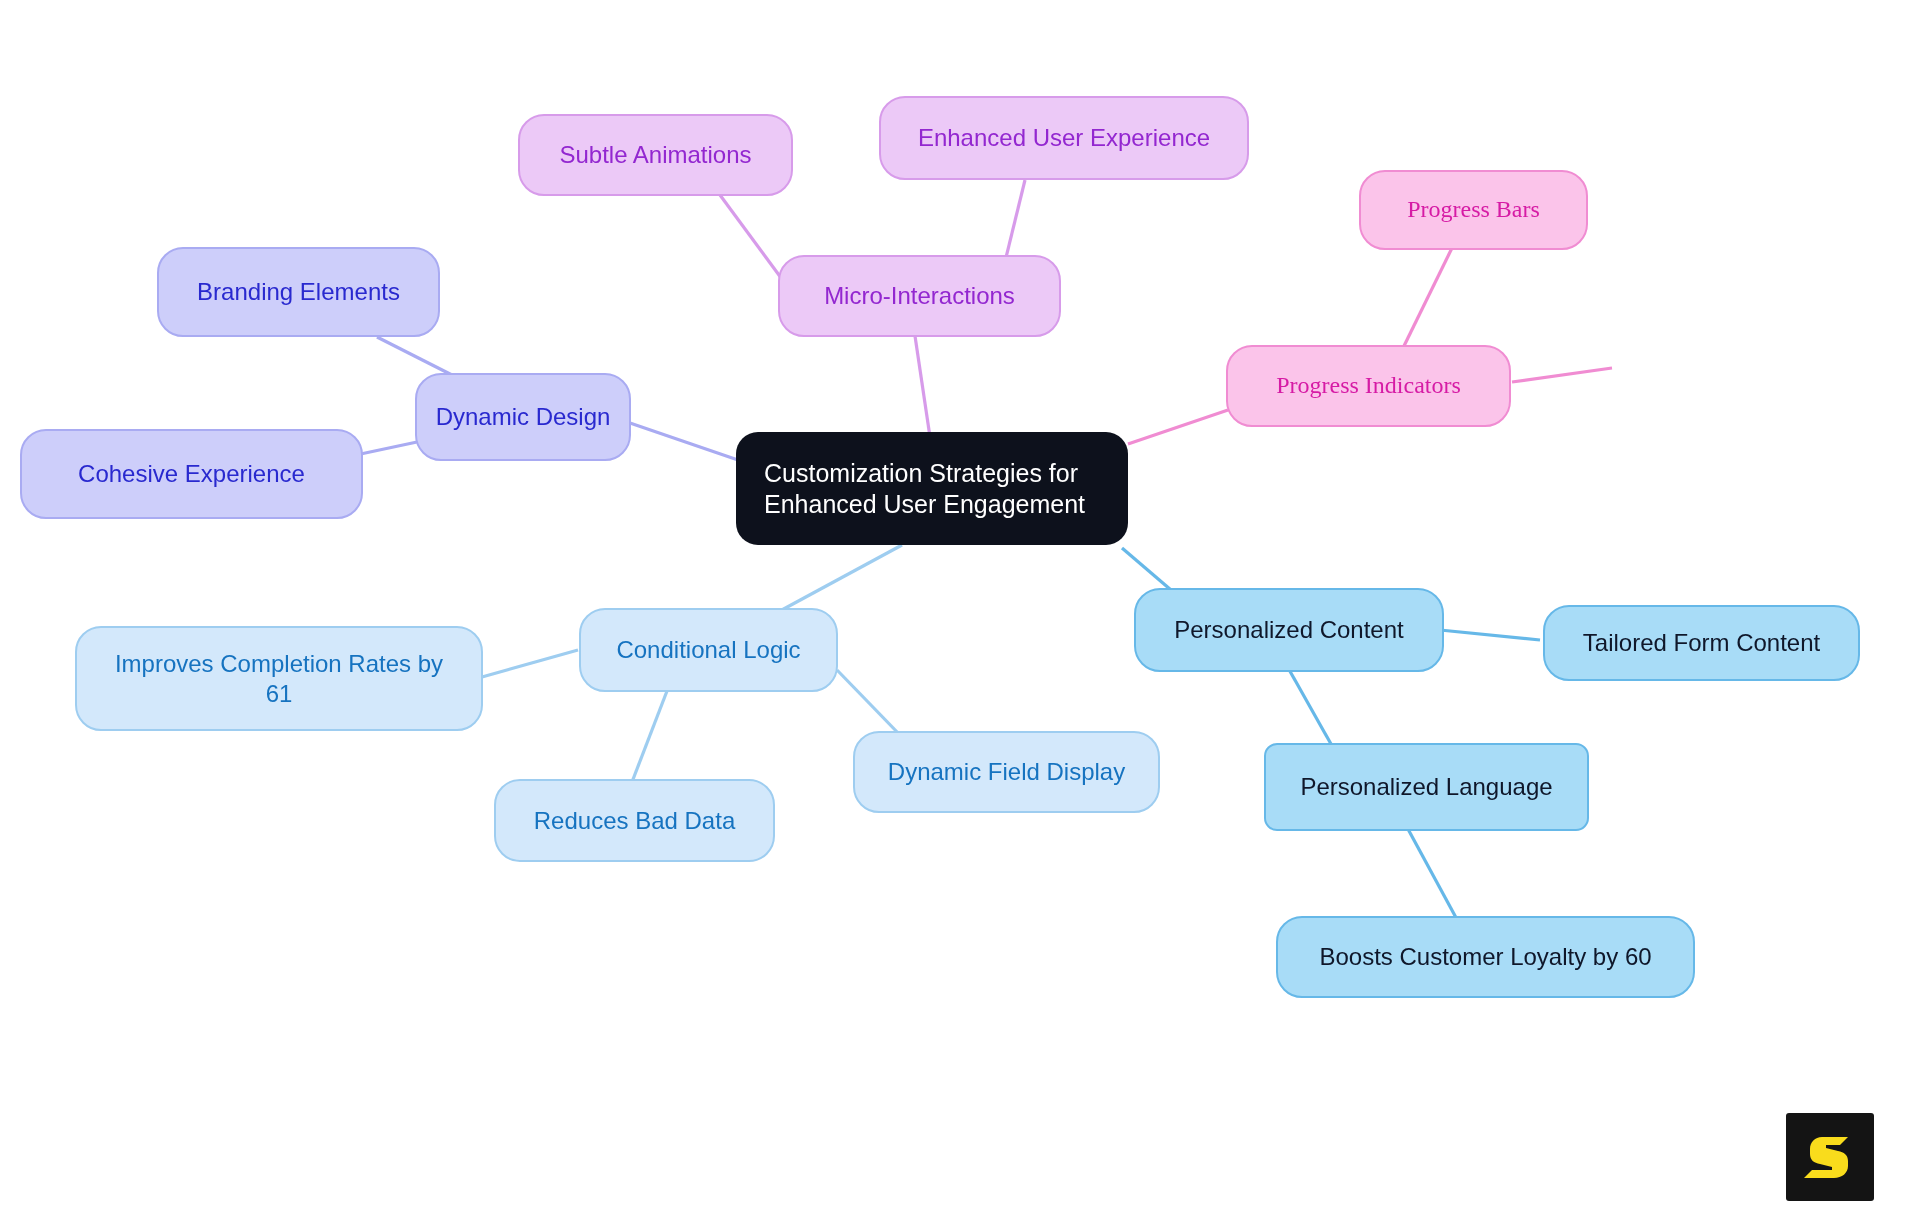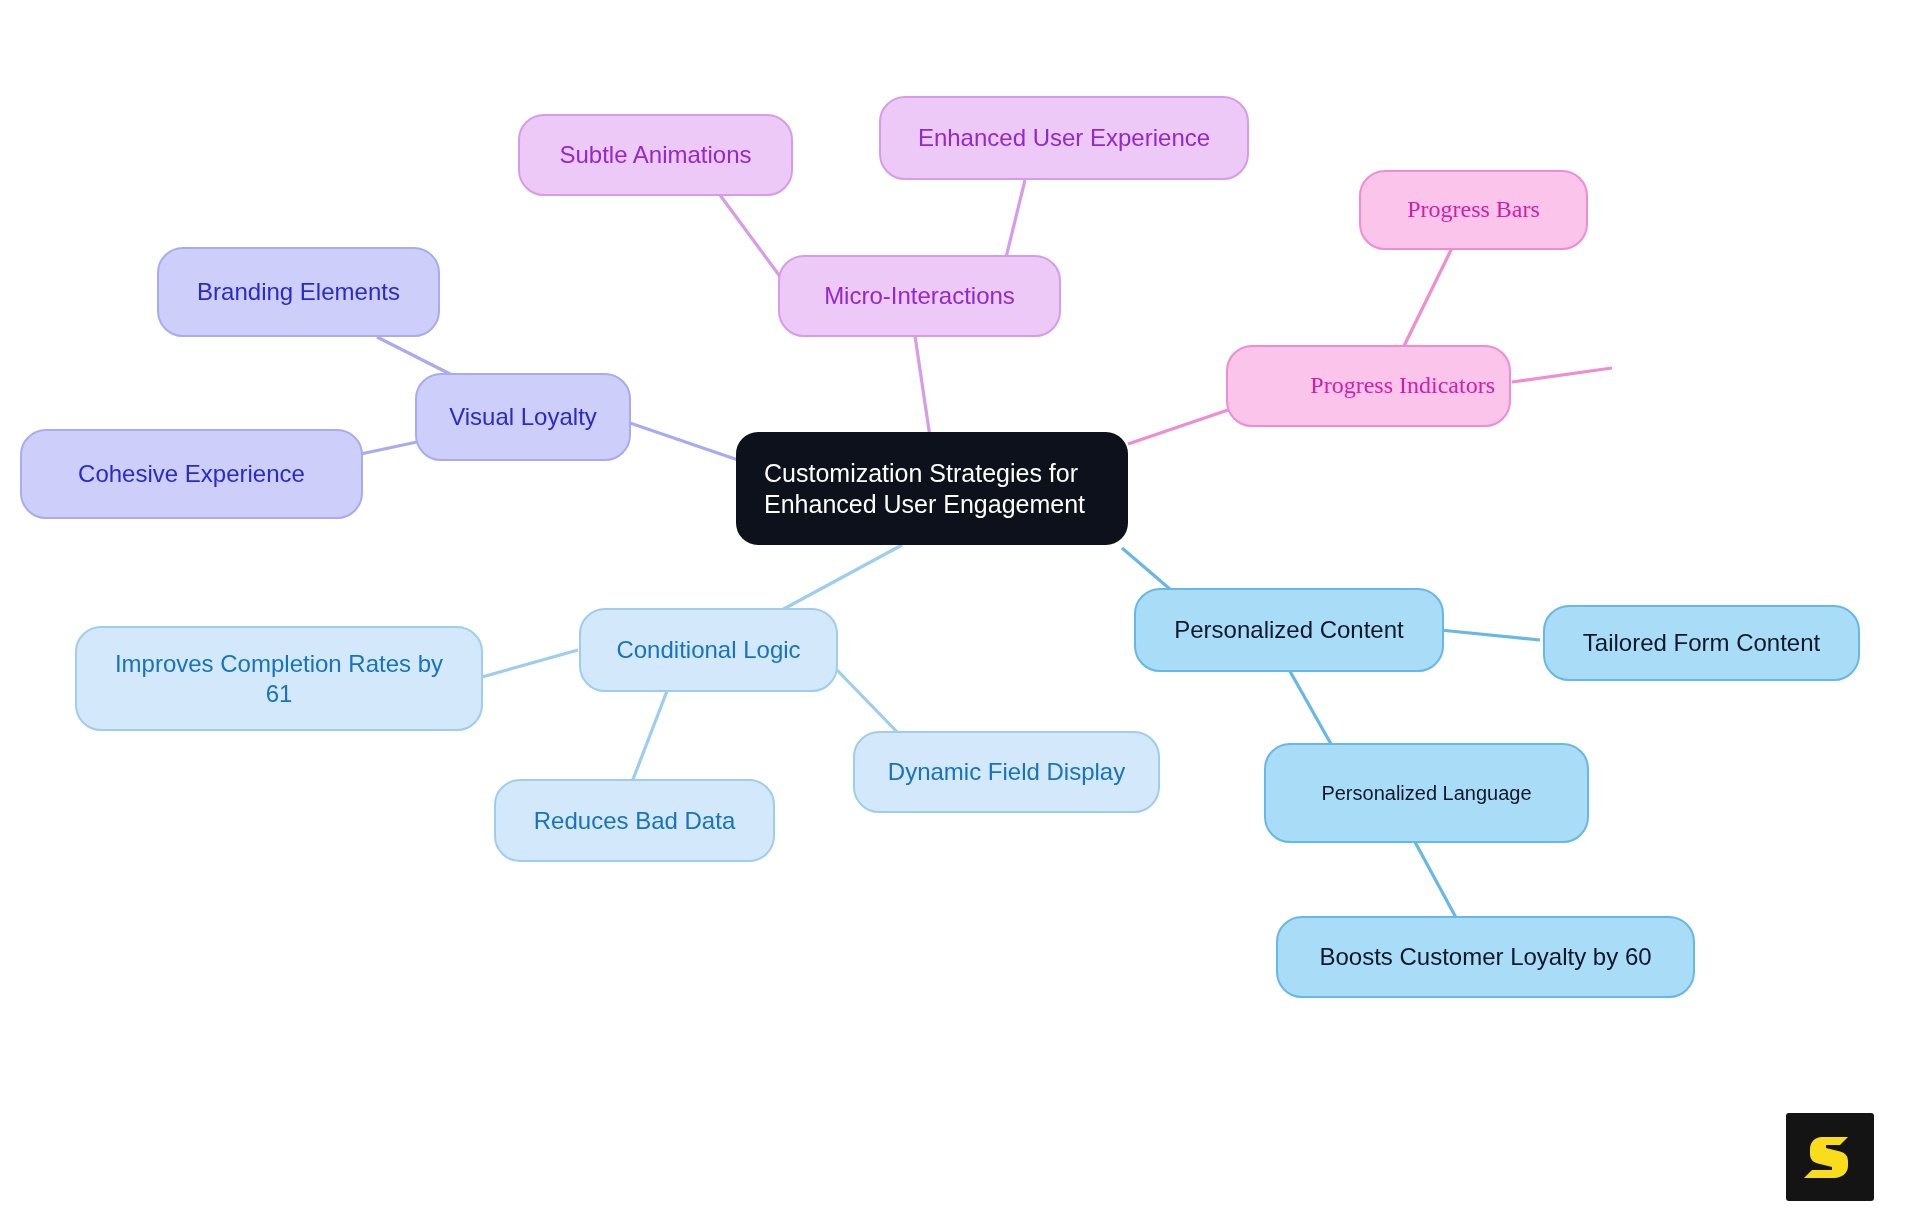--- a/index.html
+++ b/index.html
@@ -123,53 +123,53 @@
     <path d="M 672 678 L 632 782" stroke="#9ecdf0" stroke-width="3.2" fill="none"></path>
     <path d="M 837 670 L 900 735" stroke="#9ecdf0" stroke-width="3.2" fill="none"></path>
   </svg>
 
   <div class="node root" style="left:736px; top:432px; width:392px; height:113px;">
     <span class="node-label">Customization Strategies for
 Enhanced User Engagement</span>
   </div>
 
   <div class="node lavender" style="left:415px; top:373px; width:216px; height:88px; font-size:24px;">
-    <span class="node-label">Visual Loyalty</span>
+    <span class="node-label">Dynamic Design</span>
   </div>
   <div class="node lavender" style="left:157px; top:247px; width:283px; height:90px; font-size:24px;">
     <span class="node-label">Branding Elements</span>
   </div>
   <div class="node lavender" style="left:20px; top:429px; width:343px; height:90px; font-size:24px;">
     <span class="node-label">Cohesive Experience</span>
   </div>
 
   <div class="node violet" style="left:778px; top:255px; width:283px; height:82px; font-size:24px;">
     <span class="node-label">Micro-Interactions</span>
   </div>
   <div class="node violet" style="left:518px; top:114px; width:275px; height:82px; font-size:24px;">
     <span class="node-label">Subtle Animations</span>
   </div>
   <div class="node violet" style="left:879px; top:96px; width:370px; height:84px; font-size:24px;">
     <span class="node-label">Enhanced User Experience</span>
   </div>
 
-  <div class="node pink" style="left:1226px; top:345px; width:285px; height:82px; font-size:24px;justify-content:flex-end;">
+  <div class="node pink" style="left:1226px; top:345px; width:285px; height:82px; font-size:24px;">
     <span class="node-label">Progress Indicators</span>
   </div>
   <div class="node pink" style="left:1359px; top:170px; width:229px; height:80px; font-size:24px;">
     <span class="node-label">Progress Bars</span>
   </div>
 
   <div class="node blue-mid" style="left:1134px; top:588px; width:310px; height:84px; font-size:24px;">
     <span class="node-label">Personalized Content</span>
   </div>
   <div class="node blue-mid" style="left:1543px; top:605px; width:317px; height:76px; font-size:24px;">
     <span class="node-label">Tailored Form Content</span>
   </div>
-  <div class="node blue-mid" style="left:1264px; top:743px; width:325px; height:100px; font-size:20px;">
+  <div class="node blue-mid" style="left:1264px; top:743px; width:325px; height:88px; font-size:24px;border-radius:13px;">
     <span class="node-label">Personalized Language</span>
   </div>
   <div class="node blue-mid" style="left:1276px; top:916px; width:419px; height:82px; font-size:24px;">
     <span class="node-label">Boosts Customer Loyalty by 60</span>
   </div>
 
   <div class="node blue-light" style="left:579px; top:608px; width:259px; height:84px; font-size:24px;">
     <span class="node-label">Conditional Logic</span>
   </div>
   <div class="node blue-light" style="left:75px; top:626px; width:408px; height:105px; font-size:24px;">

